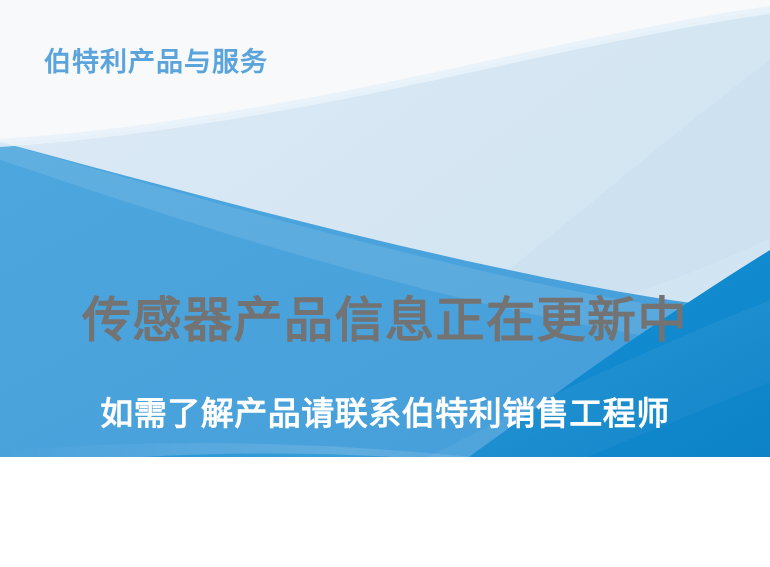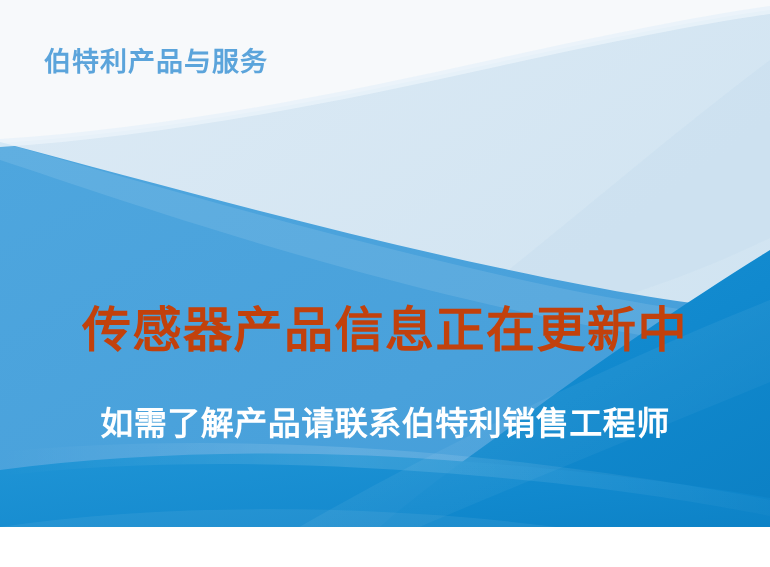--- a/index.html
+++ b/index.html
@@ -4,21 +4,21 @@
 <title>伯特利产品与服务</title>
 <style>
   html, body {
     margin: 0;
     padding: 0;
     background: #ffffff;
   }
   #banner {
     position: relative;
     width: 770px;
-    height: 527px;
+    height: 457px;
     overflow: hidden;
     background: #f7f9fb;
     font-family: "Liberation Sans", "DejaVu Sans", sans-serif;
     -webkit-font-smoothing: antialiased;
   }
   #bg-art {
     position: absolute;
     inset: 0;
     width: 770px;
     height: 567px;
@@ -47,25 +47,25 @@
     position: absolute;
     left: 0;
     top: 292px;
     width: 770px;
     z-index: 5;
     text-align: center;
   }
   #headline {
     font-size: 49px;
     font-weight: 700;
-    color: #c2410c;
+    color: #737373;
     letter-spacing: 1.5px;
     line-height: 1.18;
     white-space: nowrap;
-    margin: 10px;
+    margin: 0;
   }
   #subheadline {
     margin: 12px;
     padding-top: 32px;
     font-size: 33px;
     font-weight: 700;
     color: #ffffff;
     letter-spacing: 0.5px;
     line-height: 1.2;
     white-space: nowrap;

